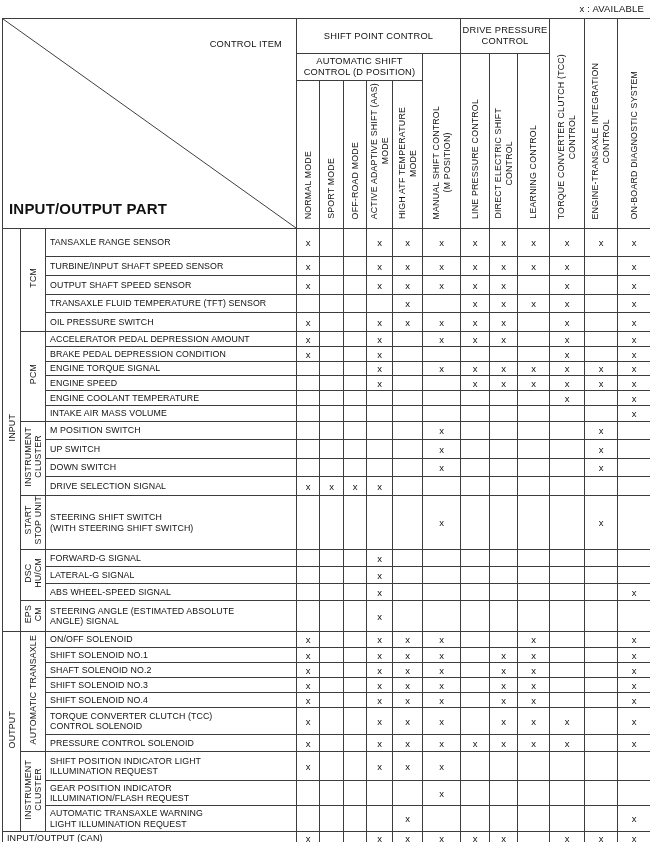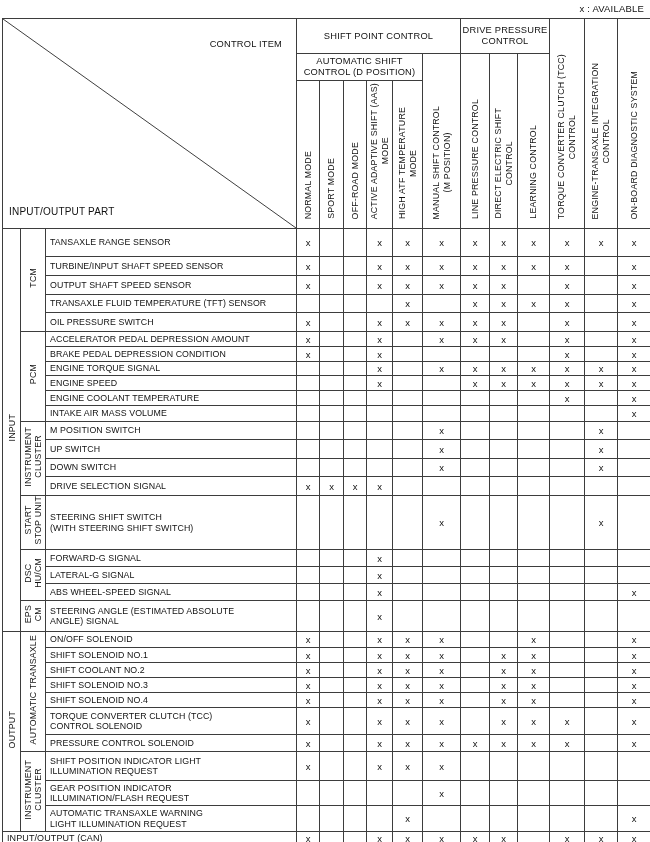--- a/index.html
+++ b/index.html
@@ -12,21 +12,21 @@
   .vhead{vertical-align:bottom;text-align:center;}
   .vtext{display:inline-block;writing-mode:vertical-rl;transform:rotate(180deg);white-space:pre-line;font-size:8.8px;line-height:11px;letter-spacing:.2px;}
   .vhead .vtext{margin-bottom:5px;}
   .vcell{text-align:center;vertical-align:middle;}
   .vcell .vtext{line-height:10px;}
   td.part{font-size:8.8px;line-height:10.5px;padding:1px 2px 1px 4px;white-space:pre-line;vertical-align:middle;letter-spacing:.1px;}
   td.mark{text-align:center;font-size:9.5px;vertical-align:middle;}
   td.can{font-size:9px;margin-left:38px;}
   th.corner{position:relative;}
   .corner-top{position:absolute;top:20px;right:14px;font-size:9.3px;letter-spacing:.2px;}
-  .corner-bottom{position:absolute;bottom:11px;left:6px;font-size:10px;letter-spacing:.2px;}
+  .corner-bottom{position:absolute;bottom:11px;left:6px;font-size:15px;letter-spacing:.2px;font-weight:bold;}
   svg.diag{position:absolute;left:0;top:0;width:100%;height:100%;display:block;}
 </style>
 </head>
 <body>
 
 <div class="page">
   <div class="legend">x : AVAILABLE</div>
 
   <table class="matrix">
     <colgroup>
@@ -424,21 +424,21 @@
           <td class="mark">x</td>
           <td class="mark">x</td>
           <td class="mark"></td>
           <td class="mark">x</td>
           <td class="mark">x</td>
           <td class="mark"></td>
           <td class="mark"></td>
           <td class="mark">x</td>
         </tr>
         <tr style="height: 15px;">
-          <td class="part">SHIFT COOLANT NO.2</td>
+          <td class="part">SHAFT SOLENOID NO.2</td>
           <td class="mark">x</td>
           <td class="mark"></td>
           <td class="mark"></td>
           <td class="mark">x</td>
           <td class="mark">x</td>
           <td class="mark">x</td>
           <td class="mark"></td>
           <td class="mark">x</td>
           <td class="mark">x</td>
           <td class="mark"></td>

